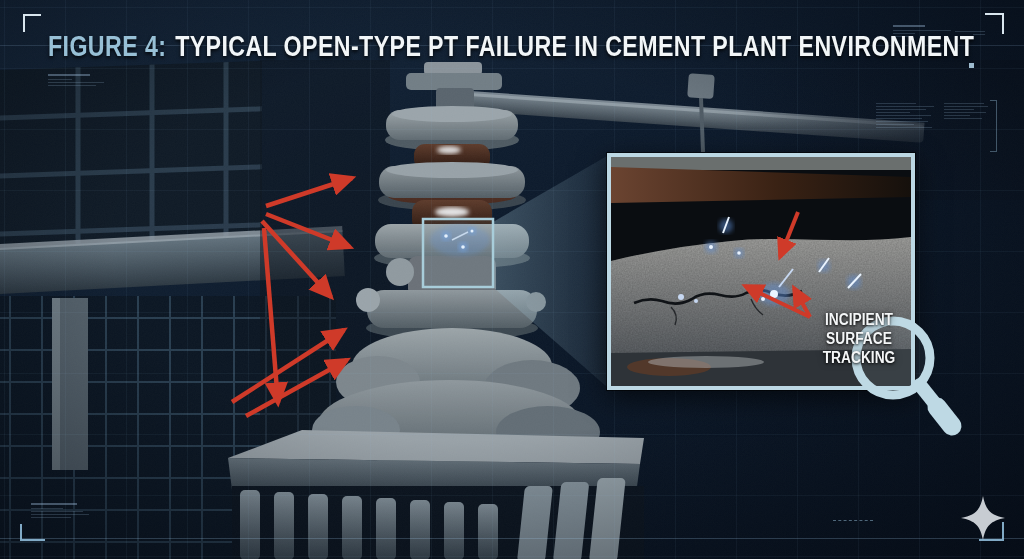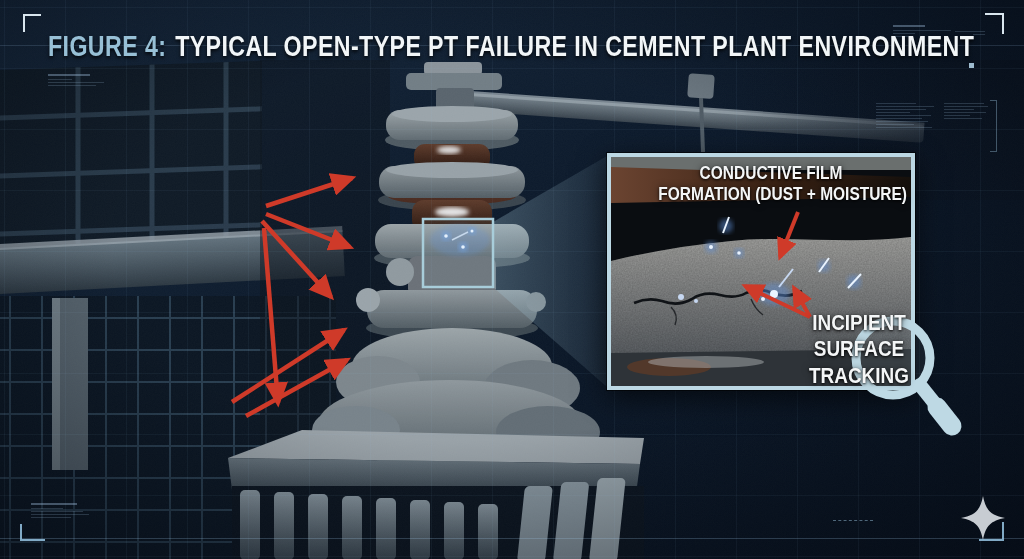--- a/index.html
+++ b/index.html
@@ -31,21 +31,21 @@
   .cond{display:inline-block;transform:scaleX(.8);transform-origin:left center;white-space:nowrap;}
   .title{position:absolute;left:48px;top:30px;font-size:29px;font-weight:700;letter-spacing:.5px;
          text-shadow:0 2px 4px rgba(0,0,0,.8);}
   .title .fig{color:#98c0d6;margin-right:11px;}
   .title .tw{color:#f2f6f8;}
   .callout{position:absolute;text-align:center;font-weight:700;color:#f4f6f7;
       text-shadow:0 1px 3px rgba(0,0,0,.9),0 0 8px rgba(0,0,0,.55);line-height:1.16;}
   .callout .in{display:block;transform:scaleX(.86);transform-origin:center center;white-space:nowrap;}
   .lbl-dust{left:88px;top:179px;width:215px;font-size:20px;}
   .lbl-film{left:640px;top:163px;width:262px;font-size:18px;}
-  .lbl-track{left:799px;top:310px;width:120px;font-size:22px;line-height:1.2;}
+  .lbl-track{left:799px;top:310px;width:120px;font-size:16px;line-height:1.2;}
   
   .inset{position:absolute;left:607px;top:153px;width:308px;height:237px;
       border:4px solid #bcd8e4;box-sizing:border-box;background:#0b0d11;
       box-shadow:0 8px 26px rgba(0,0,0,.6),0 0 0 1px rgba(0,0,0,.6);}
   .inset svg{position:absolute;left:0;top:0;}
   .mag{position:absolute;left:840px;top:305px;width:130px;height:135px;}
   .logo{position:absolute;left:957px;top:492px;width:52px;height:52px;}
 </style>
 </head>
 <body>
@@ -387,24 +387,20 @@
   </div>
   <div class="hud-dash" style="left:833px;top:520px;"></div>
 
   <div class="title">
     <span class="cond">
       <span class="fig">FIGURE 4:</span><span class="tw">TYPICAL OPEN-TYPE PT FAILURE IN CEMENT PLANT ENVIRONMENT</span>
     </span>
   </div>
 
 
-  <div class="callout lbl-film">
-    <span class="in">CONDUCTIVE FILM</span>
-    <span class="in">FORMATION (DUST + MOISTURE)</span>
-  </div>
 
   <div class="callout lbl-track">
     <span class="in">INCIPIENT</span>
     <span class="in">SURFACE</span>
     <span class="in">TRACKING</span>
   </div>
 
 </div>
 
 </body></html>

